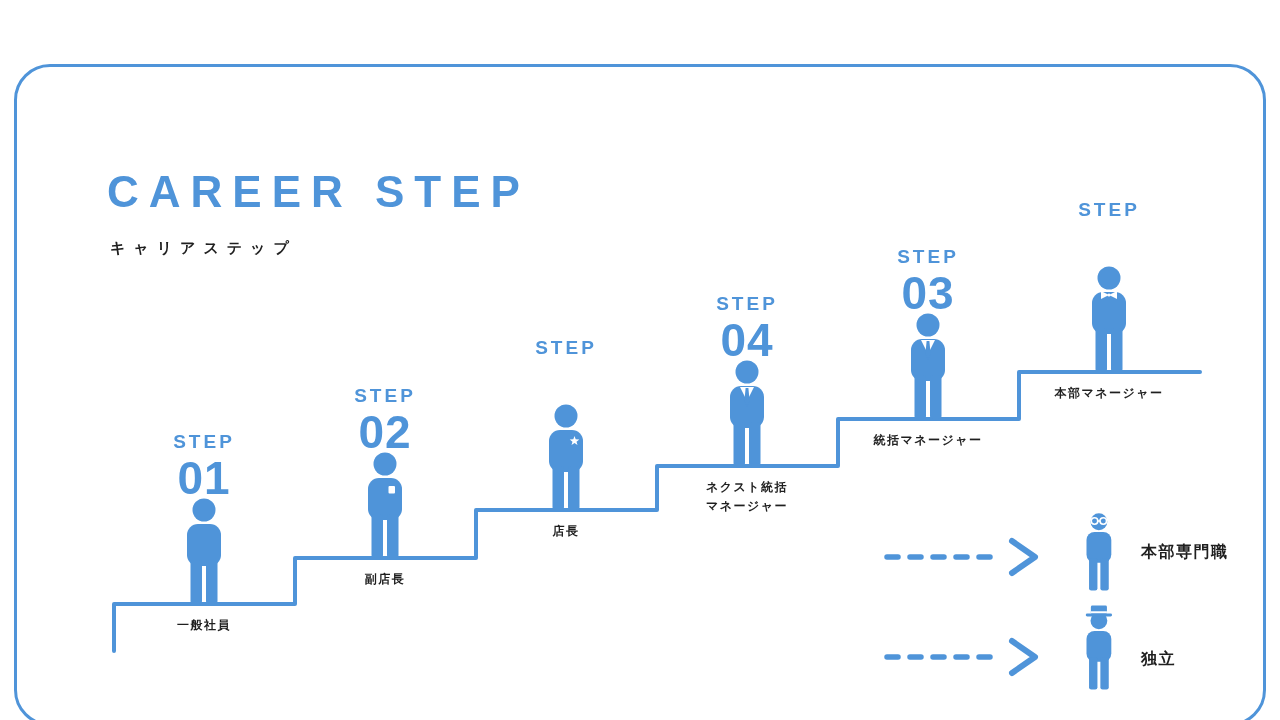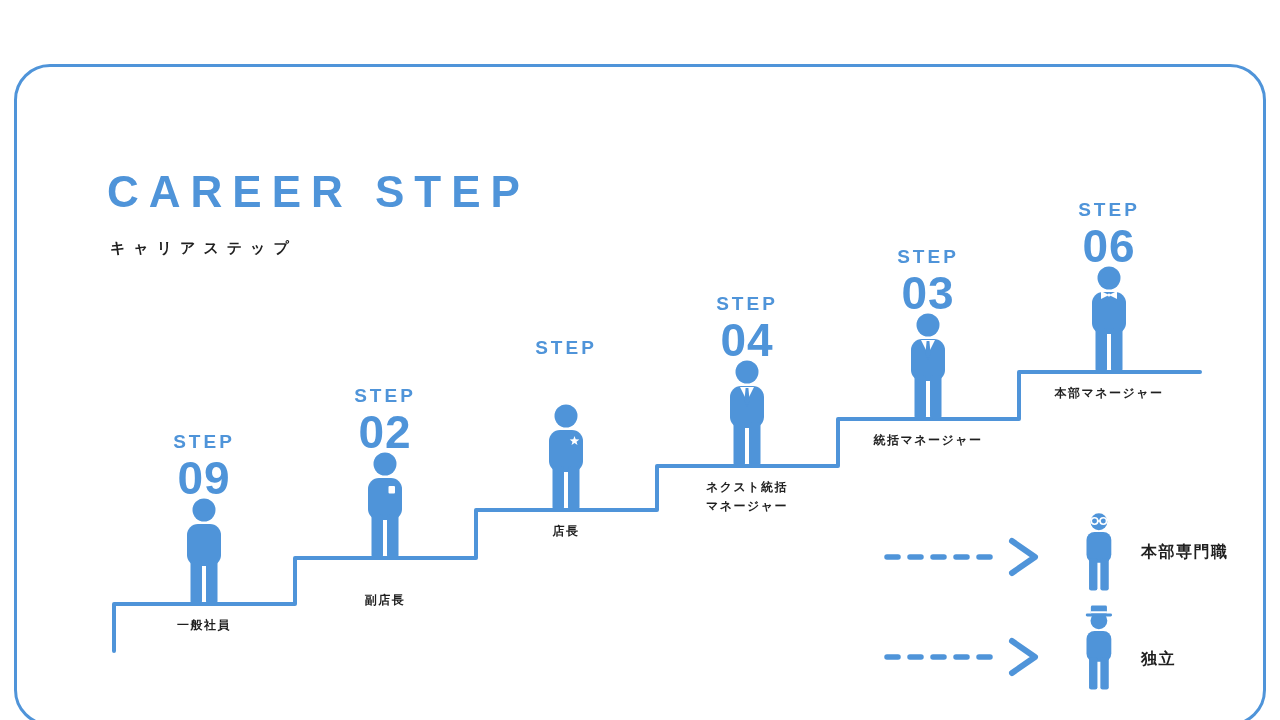--- a/index.html
+++ b/index.html
@@ -116,44 +116,43 @@
       <g transform="translate(1060,545) scale(0.73)">
         <use href="#p-base"></use>
         <rect class="fb" x="19" y="-9" width="22" height="12" rx="2"></rect>
         <rect class="fw" x="19" y="-1" width="22" height="3"></rect>
         <rect class="fb" x="12" y="2" width="36" height="4" rx="2"></rect>
       </g>
     </svg>
 
     <div class="step" style="left:117px;top:341px;">
       <div class="step-word">STEP</div>
-      <div class="step-num">09</div>
+      <div class="step-num">01</div>
     </div>
     <div class="step" style="left:298px;top:295px;">
       <div class="step-word">STEP</div>
       <div class="step-num">02</div>
     </div>
     <div class="step" style="left:479px;top:247px;">
       <div class="step-word">STEP</div>
     </div>
     <div class="step" style="left:660px;top:203px;">
       <div class="step-word">STEP</div>
       <div class="step-num">04</div>
     </div>
     <div class="step" style="left:841px;top:156px;">
       <div class="step-word">STEP</div>
       <div class="step-num">03</div>
     </div>
     <div class="step" style="left:1022px;top:109px;">
       <div class="step-word">STEP</div>
-      <div class="step-num">06</div>
     </div>
 
     <div class="job" style="left:187px;top:549px;">一般社員</div>
-    <div class="job" style="left:368px;top:503px;margin-top:21px;">副店長</div>
+    <div class="job" style="left:368px;top:503px;">副店長</div>
     <div class="job" style="left:549px;top:455px;">店長</div>
     <div class="job" style="left:730px;top:411px;">ネクスト統括
 マネージャー</div>
     <div class="job" style="left:911px;top:364px;">統括マネージャー</div>
     <div class="job" style="left:1092px;top:317px;">本部マネージャー</div>
 
     <div class="extra-label" style="left:1124px;top:475px;">本部専門職</div>
     <div class="extra-label" style="left:1124px;top:582px;">独立</div>
 
   </div>

